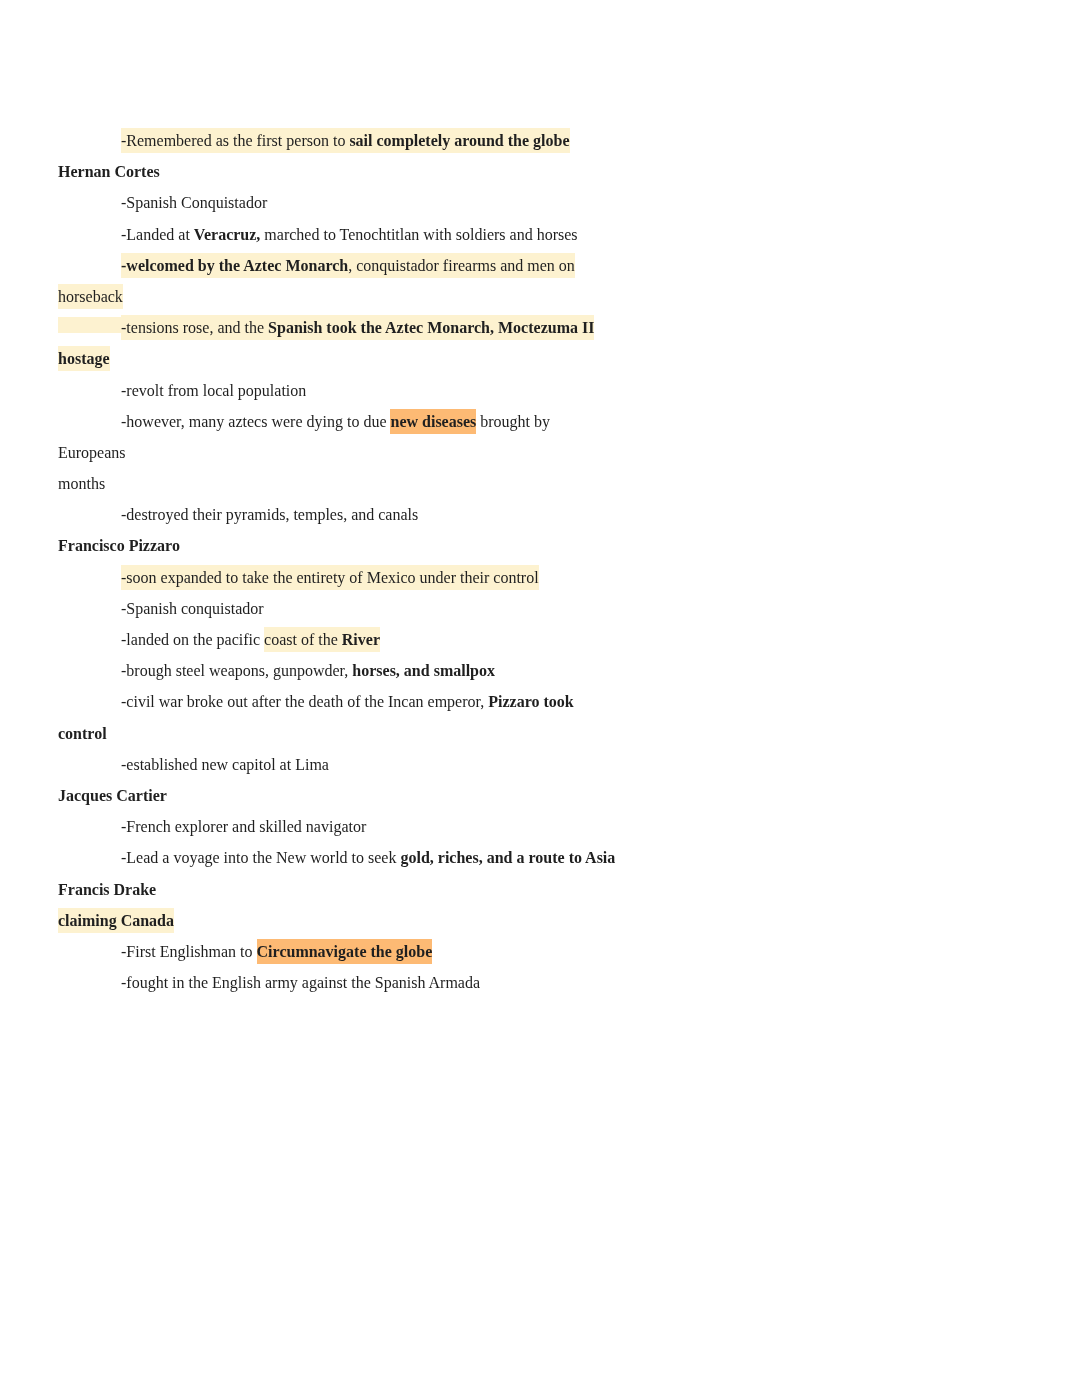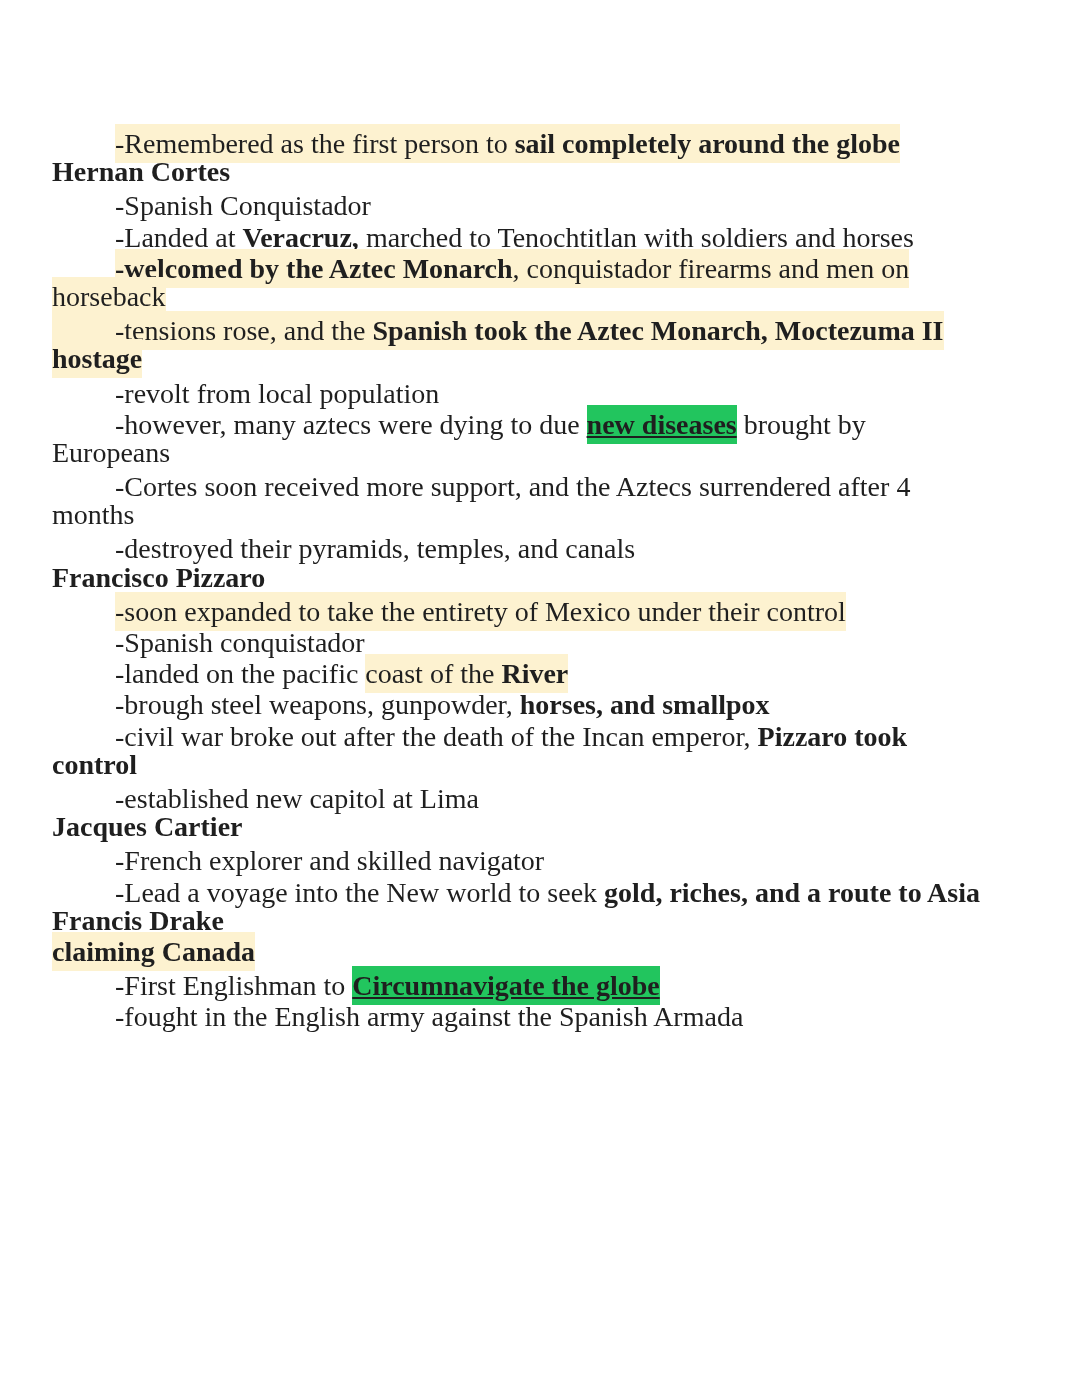--- a/index.html
+++ b/index.html
@@ -9,56 +9,56 @@
     background: #ffffff;
   }
   body {
     width: 1080px;
     height: 1397px;
     overflow: hidden;
   }
   .doc {
     padding: 125px 100px 0 52px;
     font-family: "Liberation Serif", "DejaVu Serif", serif;
-    font-size: 28px;
+    font-size: 16px;
     line-height: 31.2px;
     color: #1f1f1f;
+    margin-left: 6px;
   }
   .line {
     white-space: pre;
     height: 31.2px;
   }
   .tab {
     display: inline-block;
     width: 63px;
     height: 1em;
     vertical-align: baseline;
   }
   .b { font-weight: bold; }
   .seg { padding: 0; }
   .hl-light { background-color: #fdf2d0; padding-top: 4px; padding-bottom: 4px; }
-  .hl-dark  { background-color: #22c55e; padding-top: 4px; padding-bottom: 4px; text-decoration: underline; }
+  .hl-dark  { background-color: #fdba74; padding-top: 4px; padding-bottom: 4px; }
 </style>
 </head>
 <body>
 
 <div class="doc">
   <div id="doc-body">
       <div class="line"><span class="tab"></span><span class="seg hl-light">-Remembered as the first person to </span><span class="seg b hl-light">sail completely around the globe</span></div>
       <div class="line"><span class="seg b">Hernan Cortes</span></div>
       <div class="line"><span class="tab"></span><span class="seg">-Spanish Conquistador</span></div>
       <div class="line"><span class="tab"></span><span class="seg">-Landed at </span><span class="seg b">Veracruz,</span><span class="seg"> marched to Tenochtitlan with soldiers and horses</span></div>
       <div class="line"><span class="tab"></span><span class="seg b hl-light">-welcomed by the Aztec Monarch</span><span class="seg hl-light">, conquistador firearms and men on</span></div>
       <div class="line"><span class="seg hl-light">horseback</span></div>
       <div class="line"><span class="tab hl-light"></span><span class="seg hl-light">-tensions rose, and the </span><span class="seg b hl-light">Spanish took the Aztec Monarch, Moctezuma II</span></div>
       <div class="line"><span class="seg b hl-light">hostage</span></div>
       <div class="line"><span class="tab"></span><span class="seg">-revolt from local population</span></div>
       <div class="line"><span class="tab"></span><span class="seg">-however, many aztecs were dying to due </span><span class="seg b hl-dark">new diseases</span><span class="seg"> brought by</span></div>
       <div class="line"><span class="seg">Europeans</span></div>
-      <div class="line"><span class="tab"></span><span class="seg">-Cortes soon received more support, and the Aztecs surrendered after 4</span></div>
       <div class="line"><span class="seg">months</span></div>
       <div class="line"><span class="tab"></span><span class="seg">-destroyed their pyramids, temples, and canals</span></div>
       <div class="line"><span class="seg b">Francisco Pizzaro</span></div>
       <div class="line"><span class="tab"></span><span class="seg hl-light">-soon expanded to take the entirety of Mexico under their control</span></div>
       <div class="line"><span class="tab"></span><span class="seg">-Spanish conquistador</span></div>
       <div class="line"><span class="tab"></span><span class="seg">-landed on the pacific </span><span class="seg hl-light">coast of the </span><span class="seg b hl-light">River</span></div>
       <div class="line"><span class="tab"></span><span class="seg">-brough steel weapons, gunpowder, </span><span class="seg b">horses, and smallpox</span></div>
       <div class="line"><span class="tab"></span><span class="seg">-civil war broke out after the death of the Incan emperor, </span><span class="seg b">Pizzaro took</span></div>
       <div class="line"><span class="seg b">control</span></div>
       <div class="line"><span class="tab"></span><span class="seg">-established new capitol at Lima</span></div>

